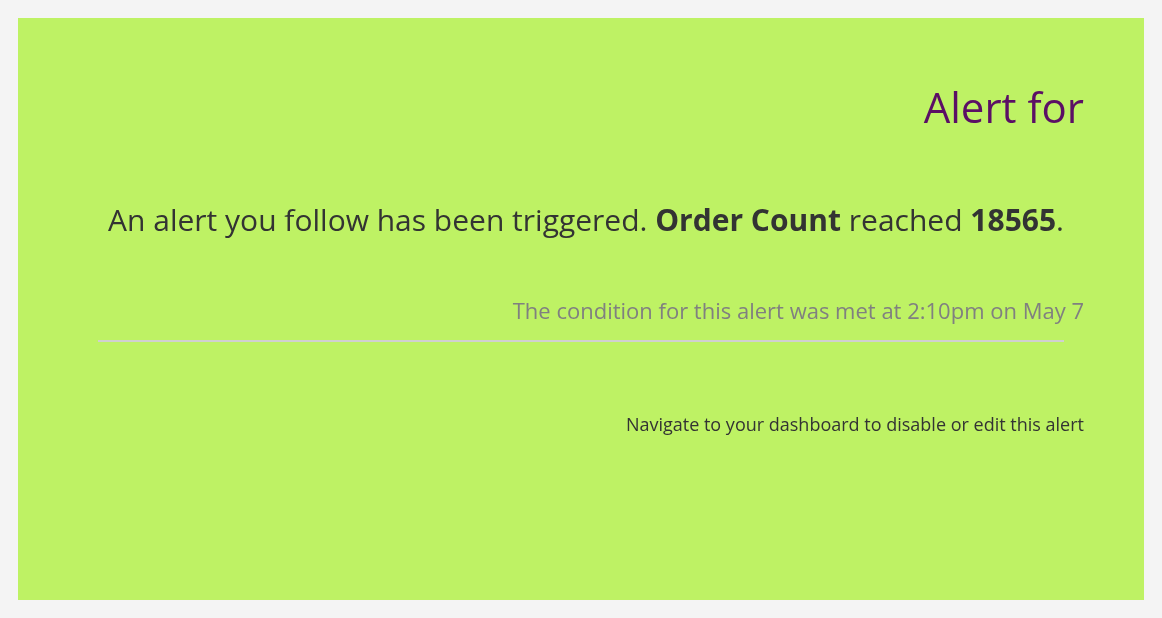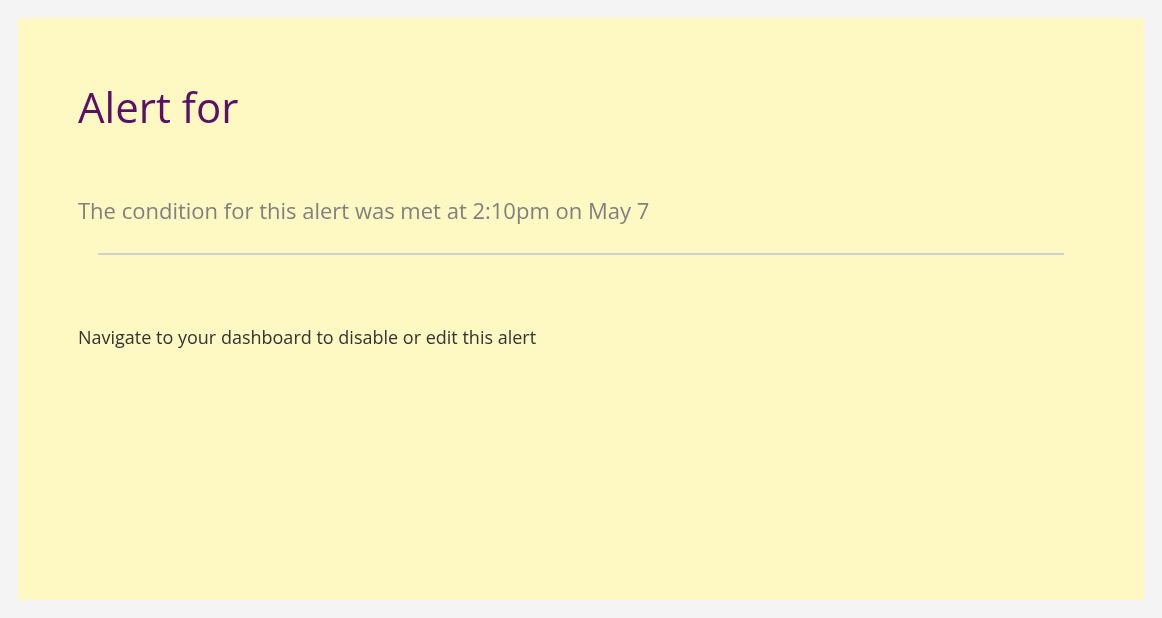--- a/index.html
+++ b/index.html
@@ -8,62 +8,65 @@
       box-sizing: border-box;
     }
     body {
       font-family: "Open Sans", "Helvetica Neue", Helvetica, Arial, sans-serif;
       background: #f4f4f4;
       width: 1162px;
       height: 618px;
       padding: 18px;
     }
     .card {
-      background: #fef9c3;
+      background: #bef264;
       width: 100%;
       height: 100%;
       padding: 60px 60px 40px 60px;
-      text-align: left;
+      text-align: right;
     }
     .title {
       font-size: 42px;
       font-weight: 400;
       color: #5b0f65;
       margin-bottom: 60px;
     }
     .body-text {
       font-size: 30px;
       color: #333333;
       line-height: 1.65;
       margin-bottom: 50px;
       padding: 0 20px;
     }
     .body-text .bold {
       font-weight: 700;
     }
     .meta {
       font-size: 22px;
       color: #808080;
-      margin-bottom: 28px;
+      margin-bottom: 15px;
     }
     .divider {
       border: none;
       border-top: 2px solid #d0d0d0;
       margin: 0 20px 70px 20px;
     }
     .footer-text {
       font-size: 18px;
       color: #333333;
     }
   </style>
 </head>
 <body>
 
 <div class="card">
   <h1 class="title">Alert for</h1>
 
+  <p class="body-text">
+    <span>An alert you follow has been triggered. </span><span class="bold">Order Count</span><span> reached </span><span class="bold">18565</span><span>.</span>
+  </p>
 
   <p class="meta">The condition for this alert was met at 2:10pm on May 7</p>
 
   <hr class="divider">
 
   <p class="footer-text">Navigate to your dashboard to disable or edit this alert</p>
 </div>
 
 </body></html>

